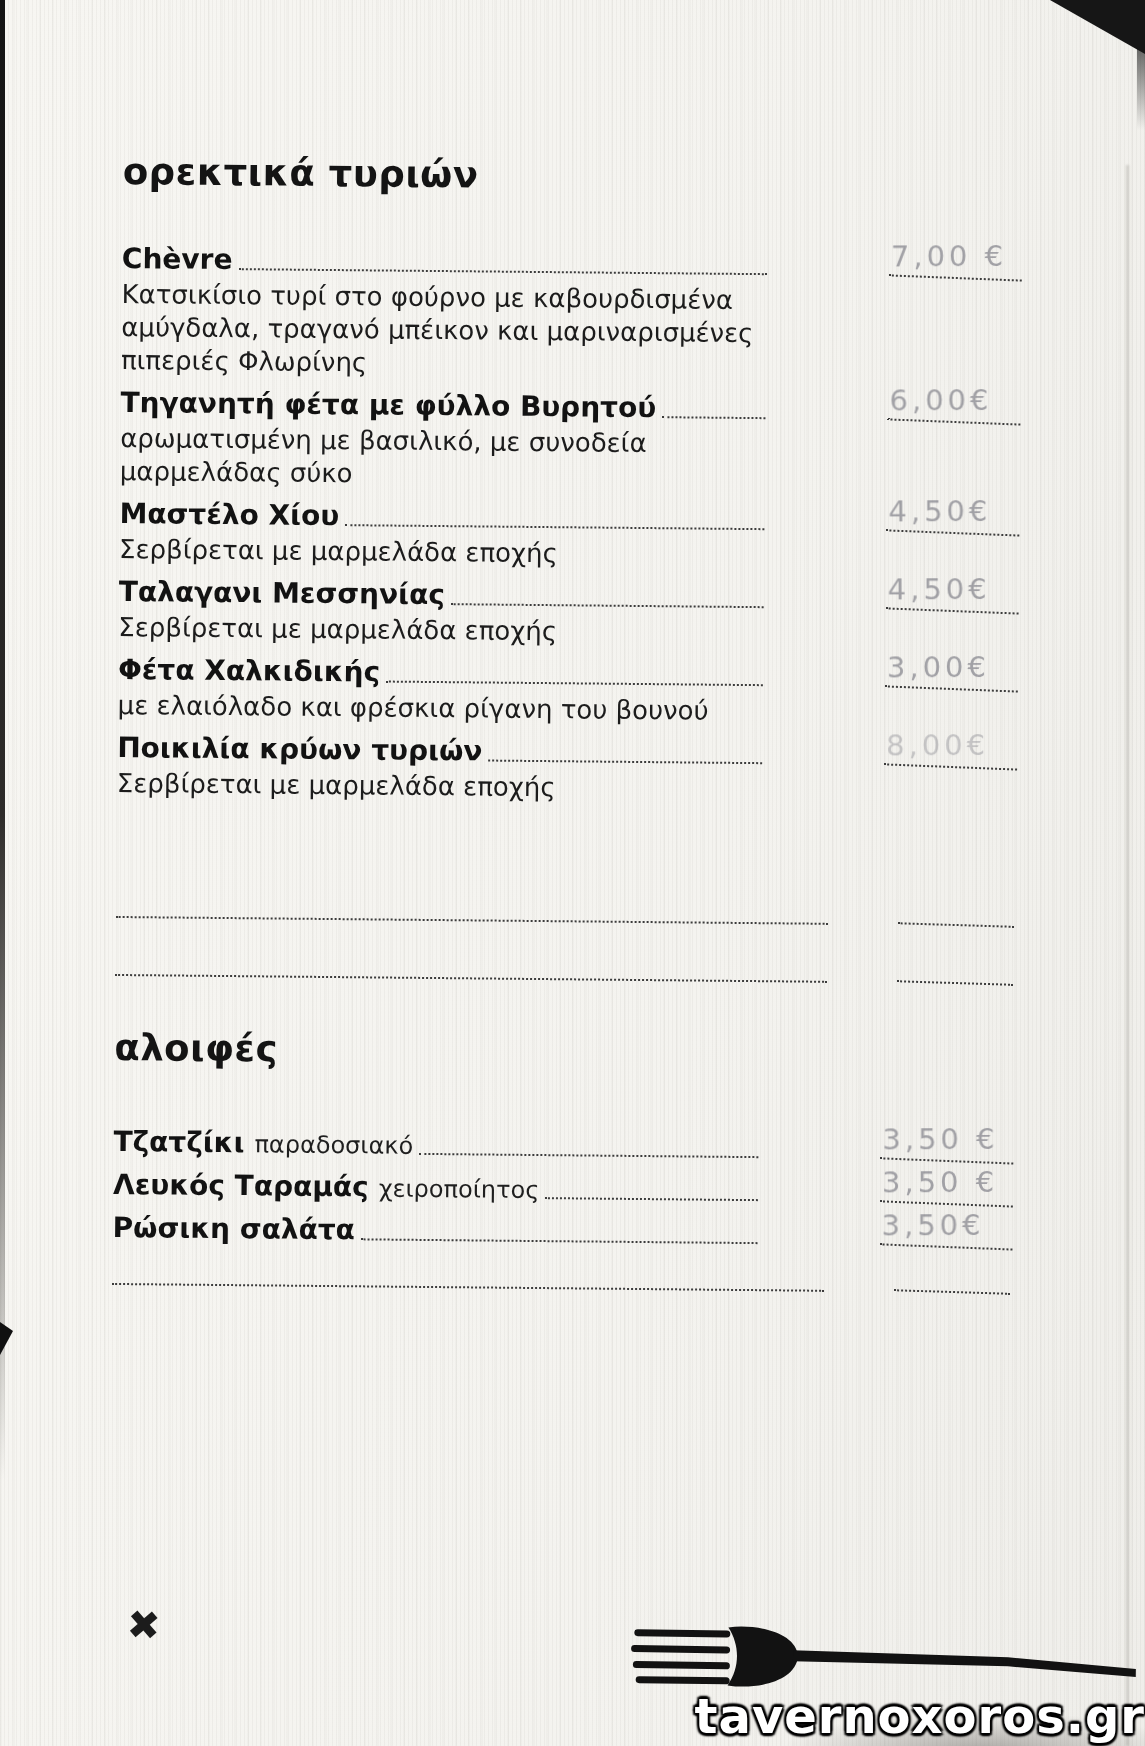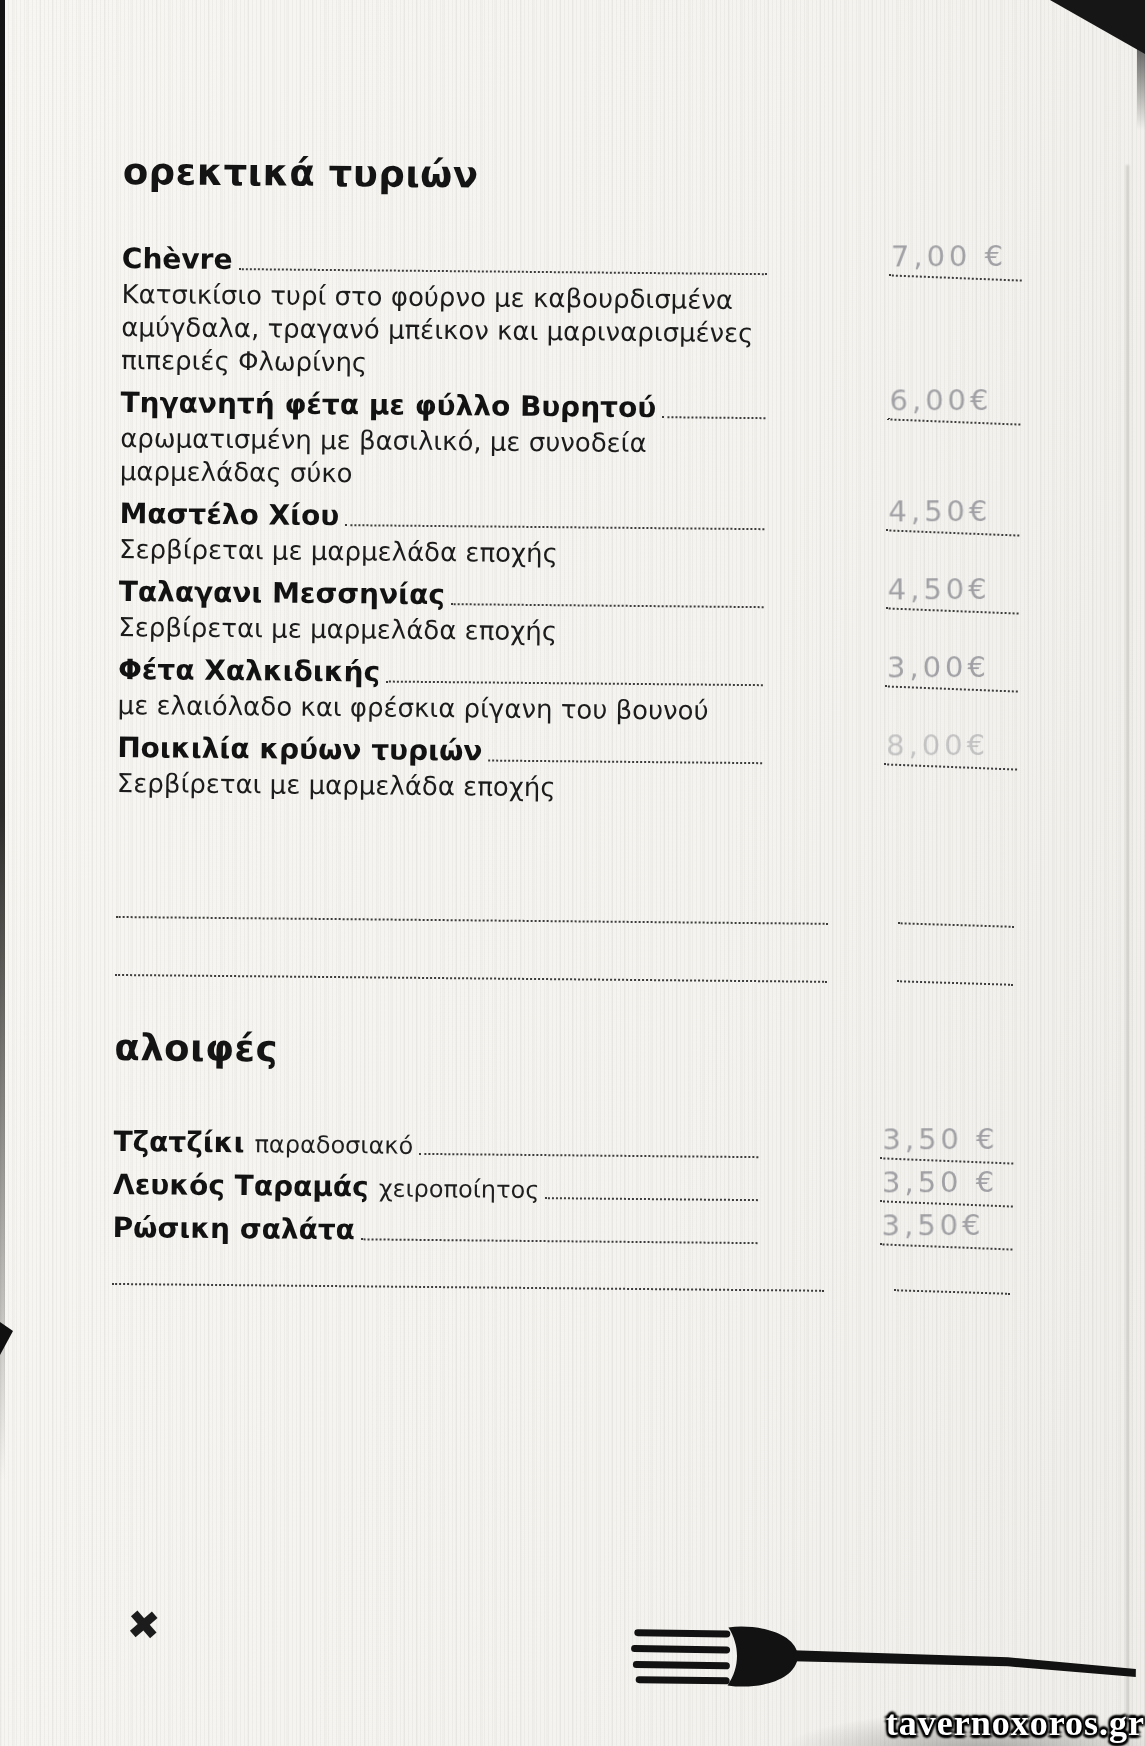--- a/index.html
+++ b/index.html
@@ -83,25 +83,24 @@
   .sec2 { margin-top:50px; }
 
   
   .x-mark {
     position:absolute; left:127px; top:1602px; font-size:40px; font-weight:bold;
     color:#1c1c1c; transform:rotate(4deg);
   }
   .fork { position:absolute; left:628px; top:1618px; }
   .watermark {
     position:absolute; right:0px; bottom:2px;
-    font-size:36px; font-weight:bold; letter-spacing:1px; color:#ffffff;
+    font-size:48px; font-weight:bold; letter-spacing:1px; color:#ffffff;
     text-shadow:
       0 0 3px #000, 2px 2px 2px #000, -2px -2px 2px #000,
       2px -2px 2px #000, -2px 2px 2px #000, 0 3px 2px #000, 0 -3px 2px #000;
-    font-family: Liberation Serif, serif;
   }
 </style>
 </head>
 <body>
 
 <div class="paper"></div>
 <div class="edge-left"></div>
 <div class="corner-tr"></div>
 <div class="edge-tr-strip"></div>
 <div class="nick-left"></div>

